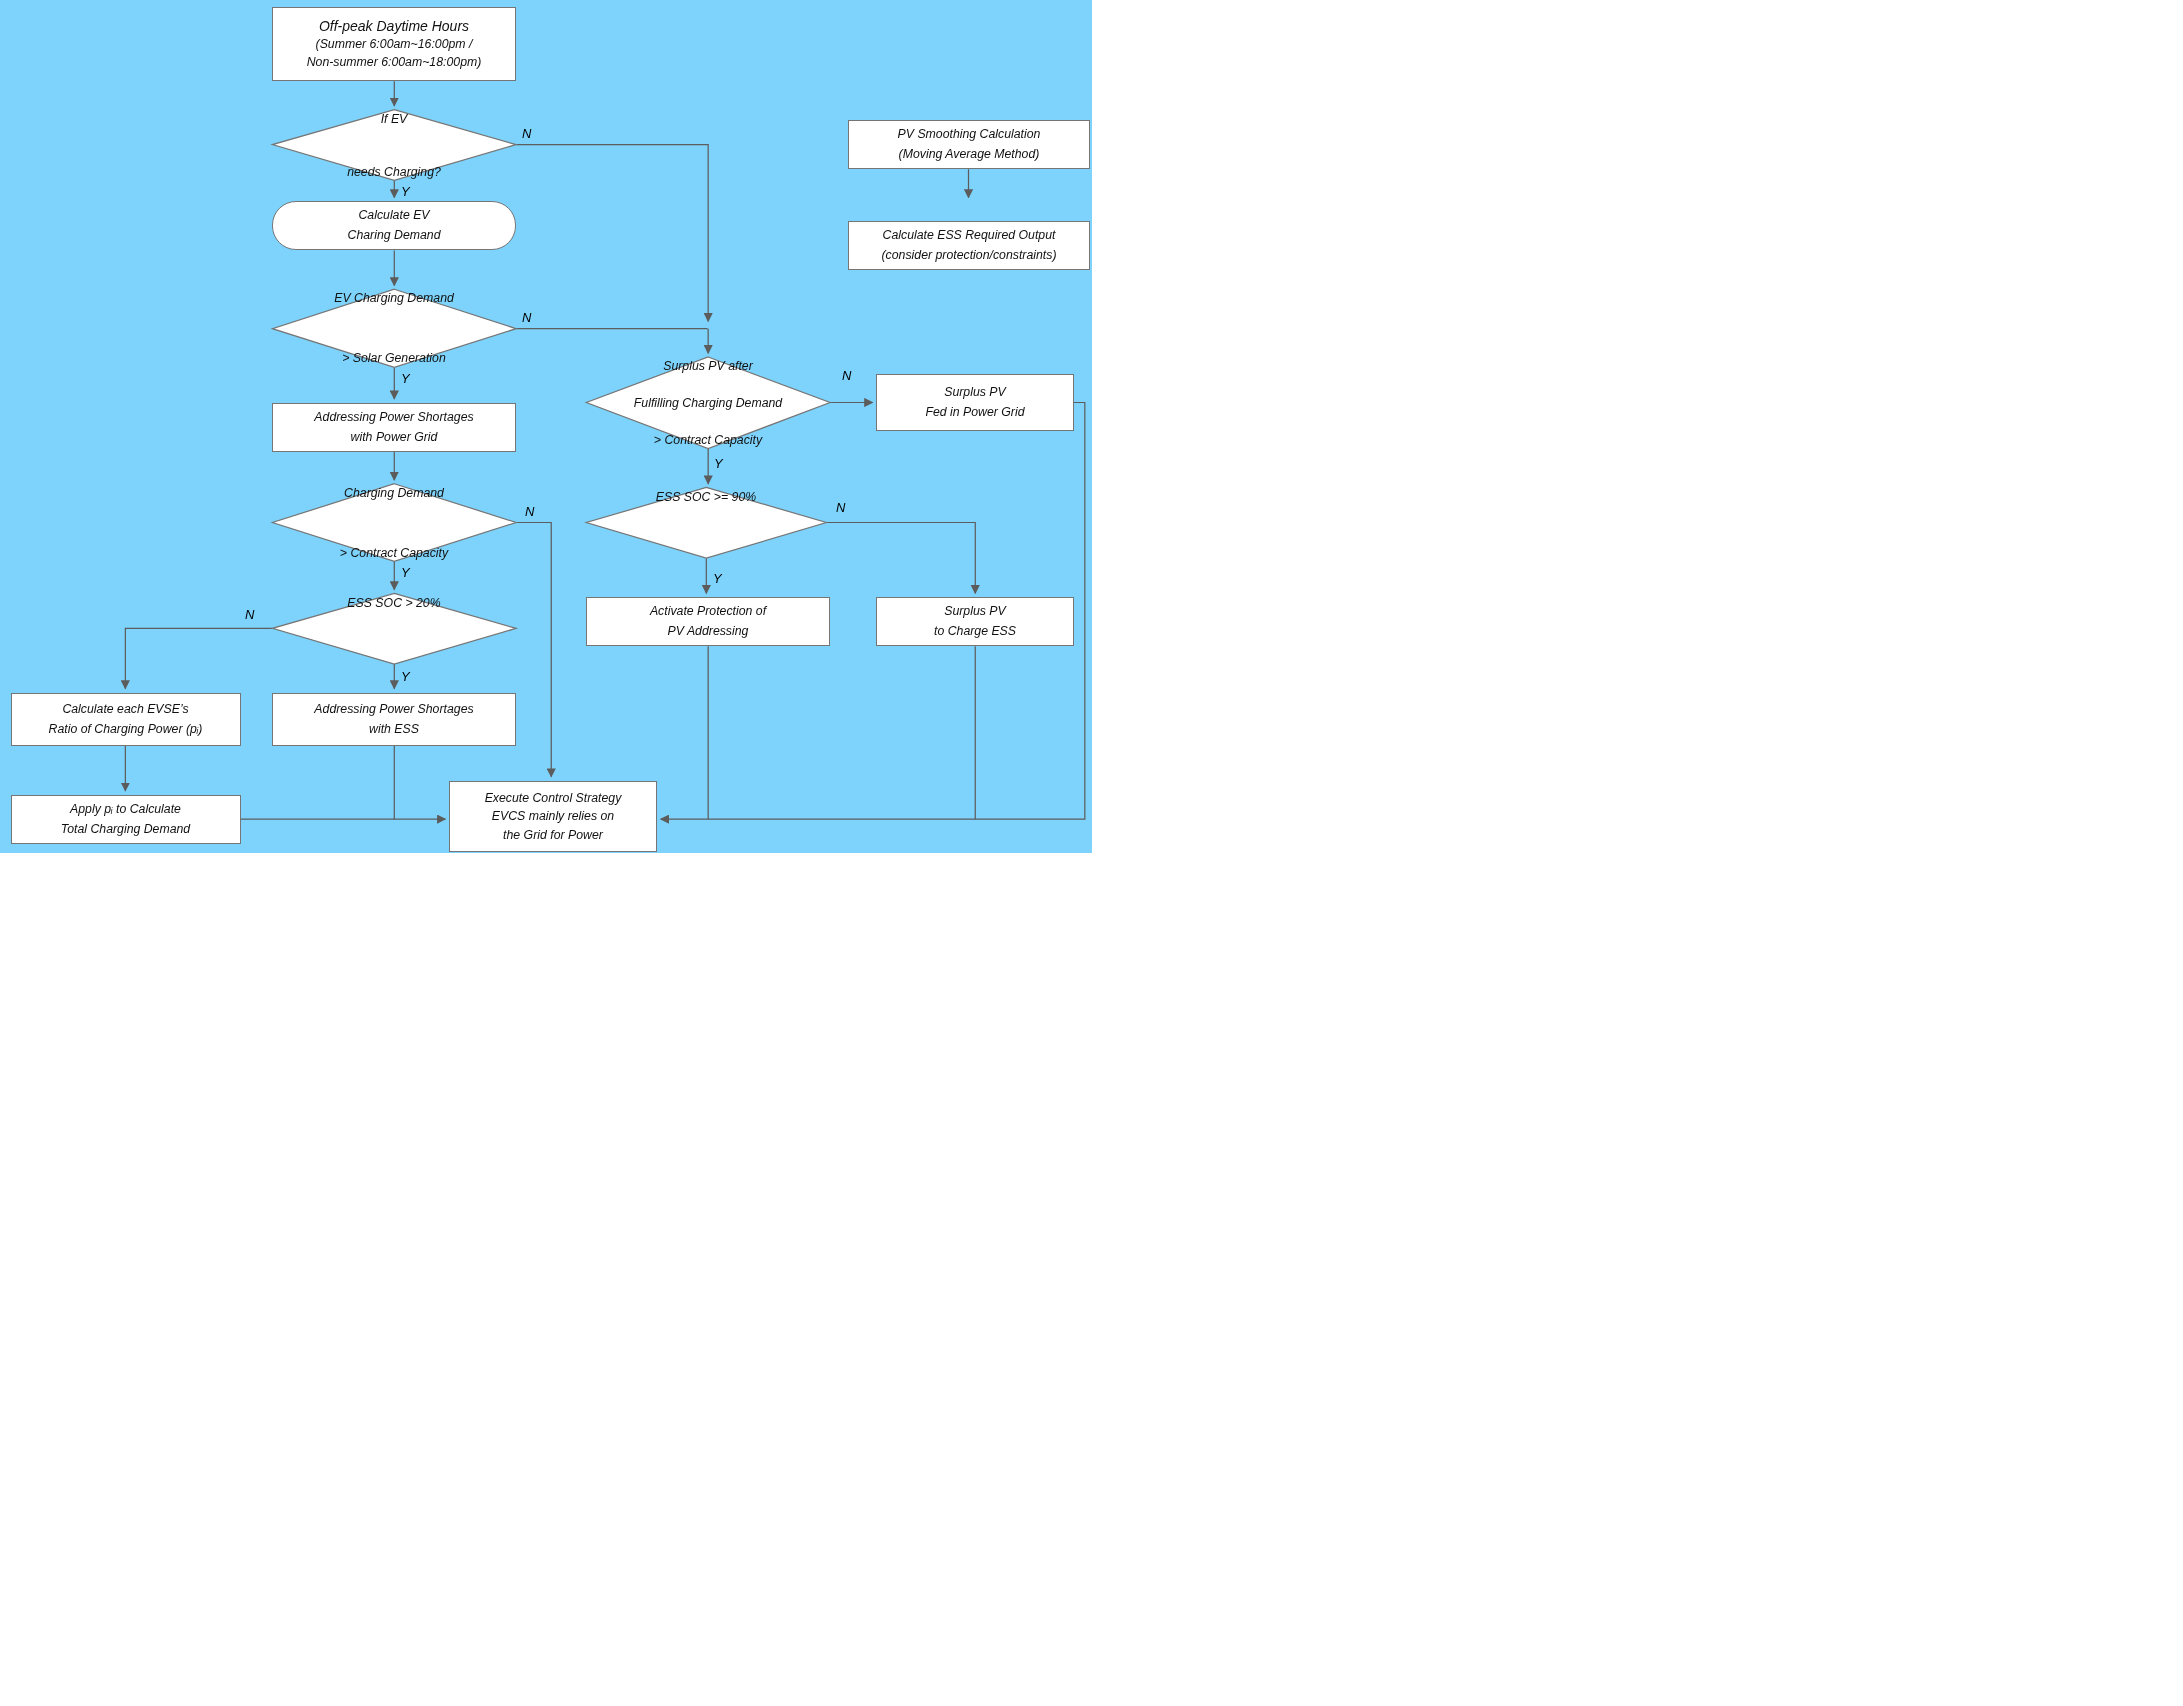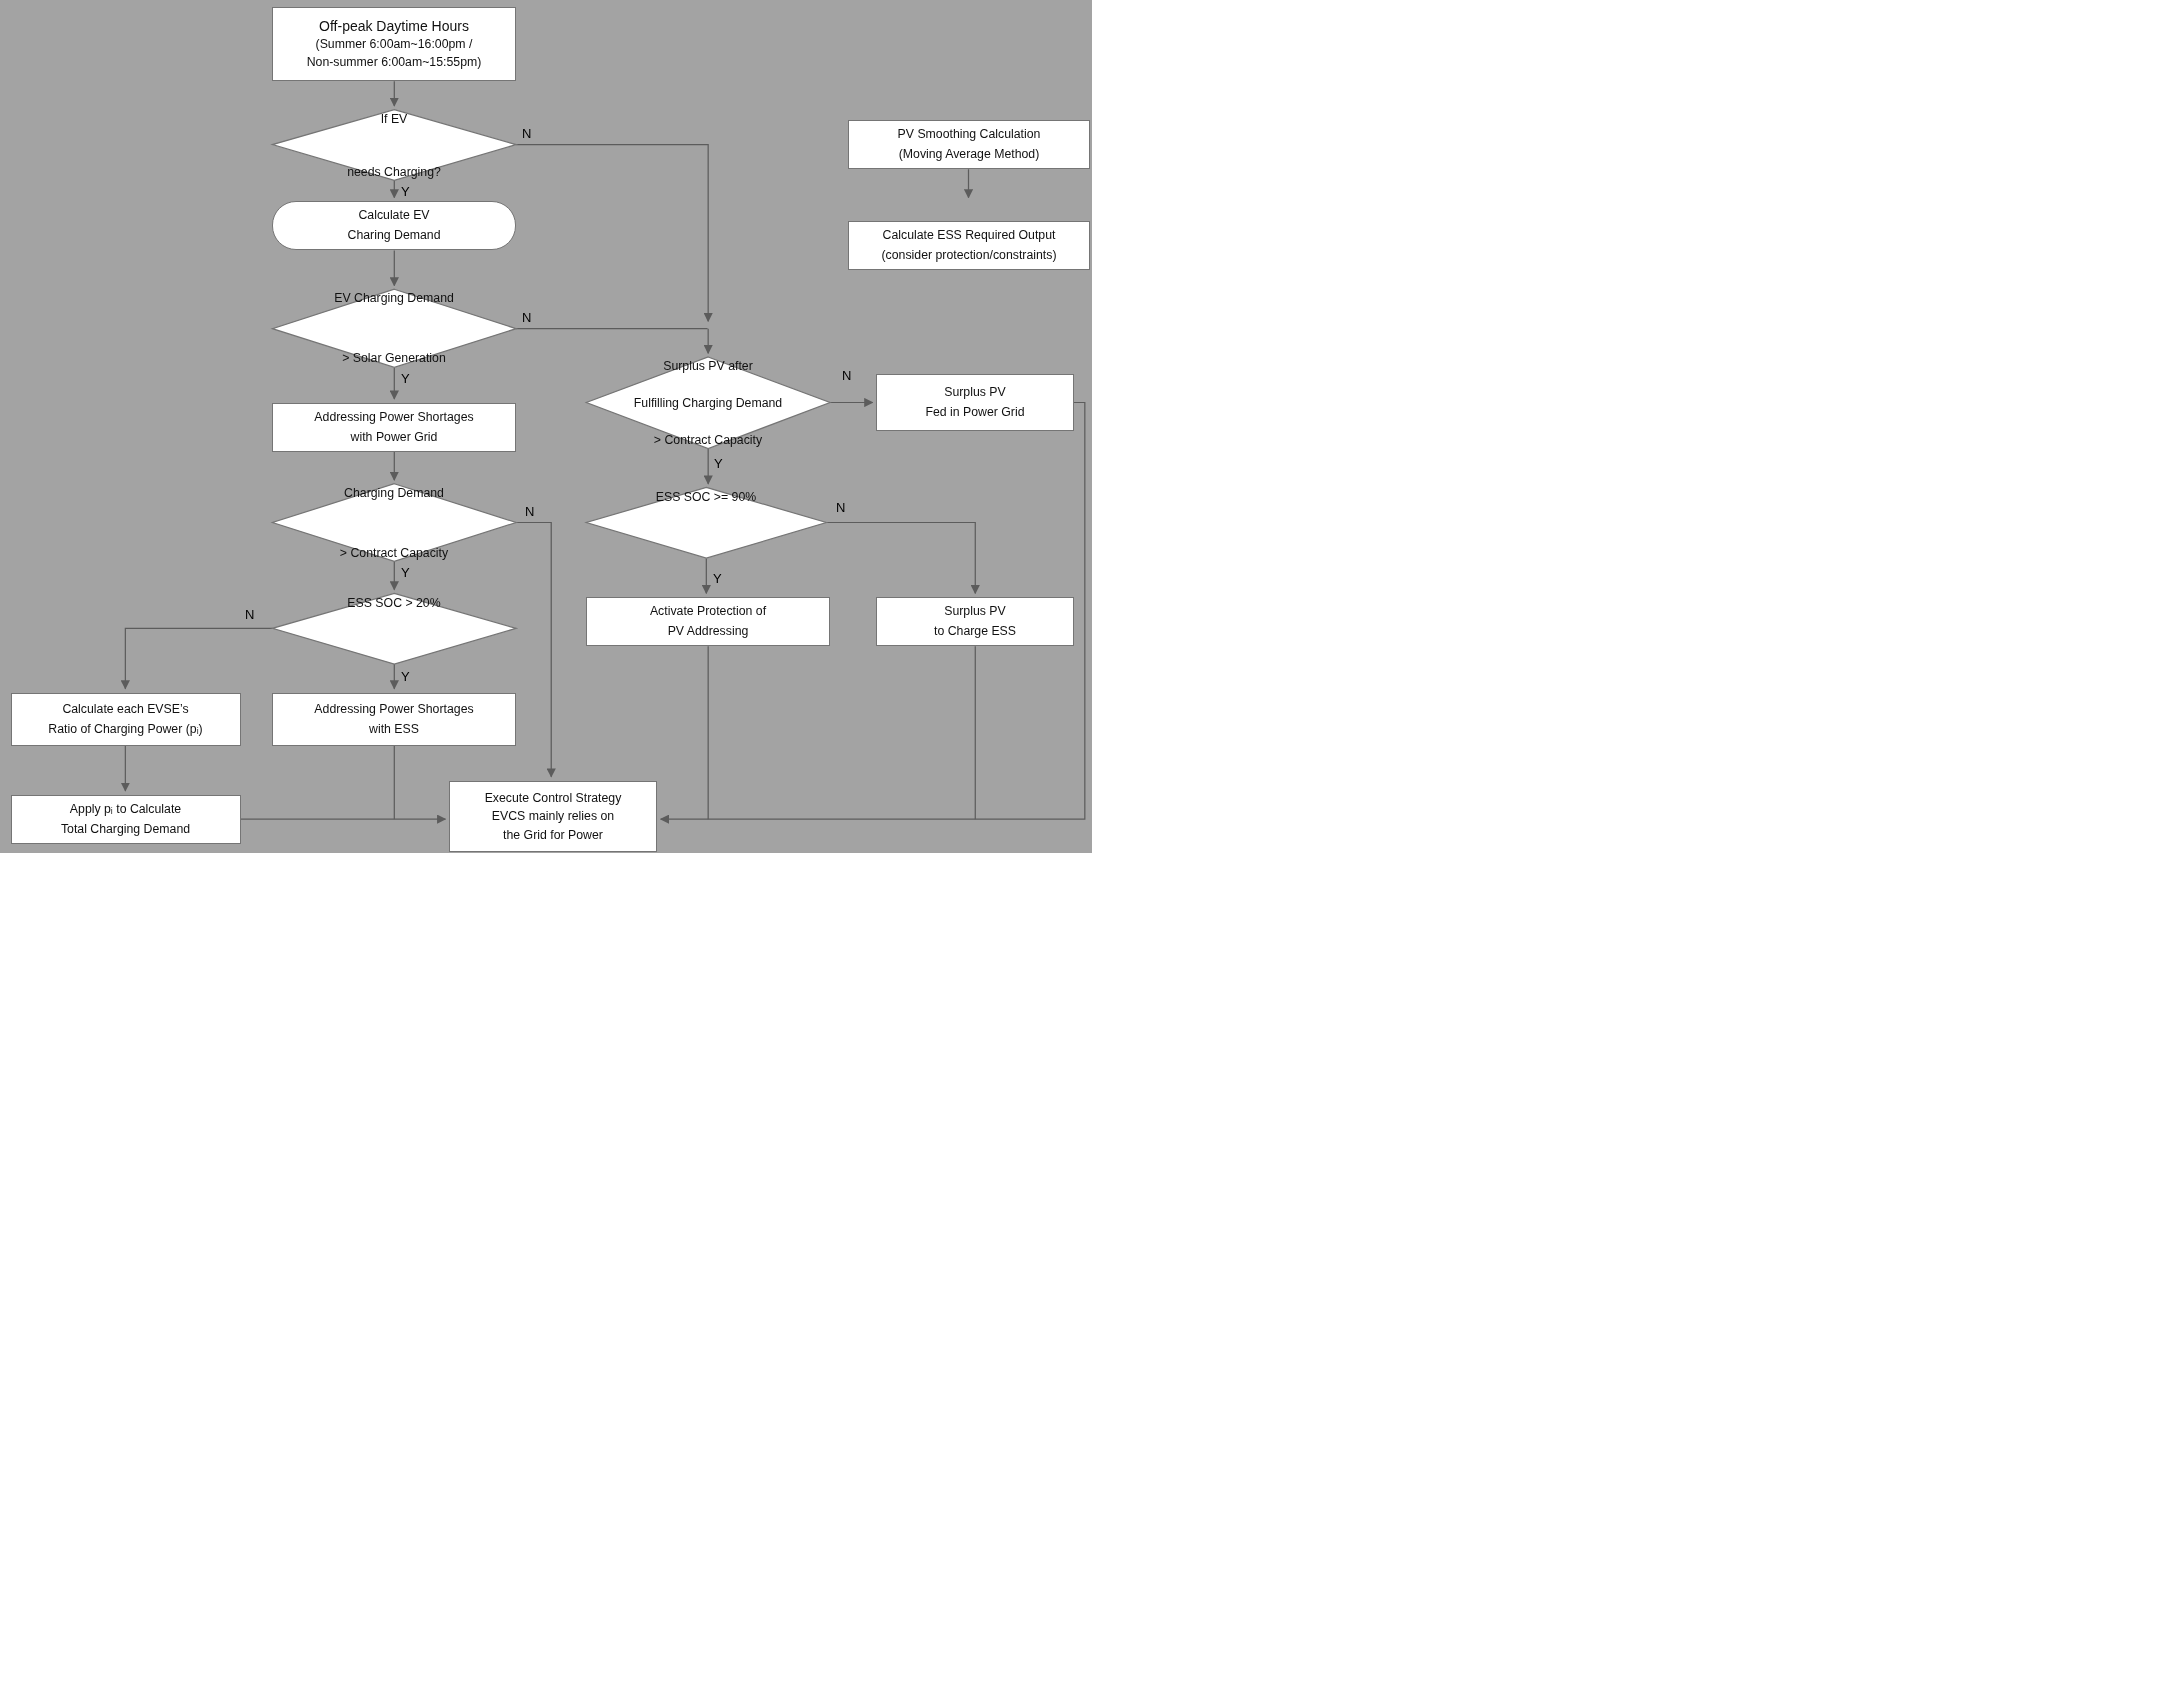--- a/index.html
+++ b/index.html
@@ -1,17 +1,17 @@
 <!DOCTYPE html>
 <html style="font-size:9.9px"><head>
 <meta charset="utf-8">
 <style>
   html,body{margin:0;padding:0;background:#ffffff;}
   body{font-family:"Liberation Sans","DejaVu Sans",sans-serif;color:#111;}
-  #canvas{position:relative;width:1092px;height:853px;background:#a3a3a3;overflow:hidden;}
+  #canvas{position:relative;width:1092px;height:853px;background:#7dd3fc;overflow:hidden;font-style:italic;}
   #edges{position:absolute;left:0;top:0;width:1092px;height:853px;}
   .node{position:absolute;background:#fff;border:1.2px solid #757575;box-sizing:border-box;
         display:flex;flex-direction:column;justify-content:center;align-items:center;
         text-align:center;font-size:12.3px;line-height:1.55;}
   .dtext{position:absolute;display:flex;flex-direction:column;justify-content:space-between;align-items:center;
          text-align:center;font-size:12.3px;line-height:1.5;}
   .lbl{position:absolute;font-size:13px;color:#000;}
   .title{font-size:14px;}
   .sub{font-size:12.3px;}
 </style>
@@ -59,21 +59,21 @@
       <polygon points="640,786 838,849 640,912 442,849"></polygon>
       <polygon points="640,964 838,1021 640,1079 442,1021"></polygon>
       <polygon points="1150,580 1348,654 1150,729 952,654"></polygon>
       <polygon points="1147,792 1342,849 1147,907 952,849"></polygon>
     </g>
   </svg>
 
   <div class="node" style="left:272px;top:6.8px;width:244px;height:74px;line-height:1.45;">
     <span class="title">Off-peak Daytime Hours</span>
     <span class="sub">(Summer 6:00am~16:00pm /</span>
-    <span class="sub">Non-summer 6:00am~15:55pm)</span>
+    <span class="sub">Non-summer 6:00am~18:00pm)</span>
   </div>
 
   <div class="node" style="left:272px;top:201px;width:244px;height:49px;border-radius:24px;">
     <span>Calculate EV</span>
     <span>Charing Demand</span>
   </div>
 
   <div class="node" style="left:272px;top:403px;width:244px;height:49px;">
     <span>Addressing Power Shortages</span>
     <span>with Power Grid</span>

